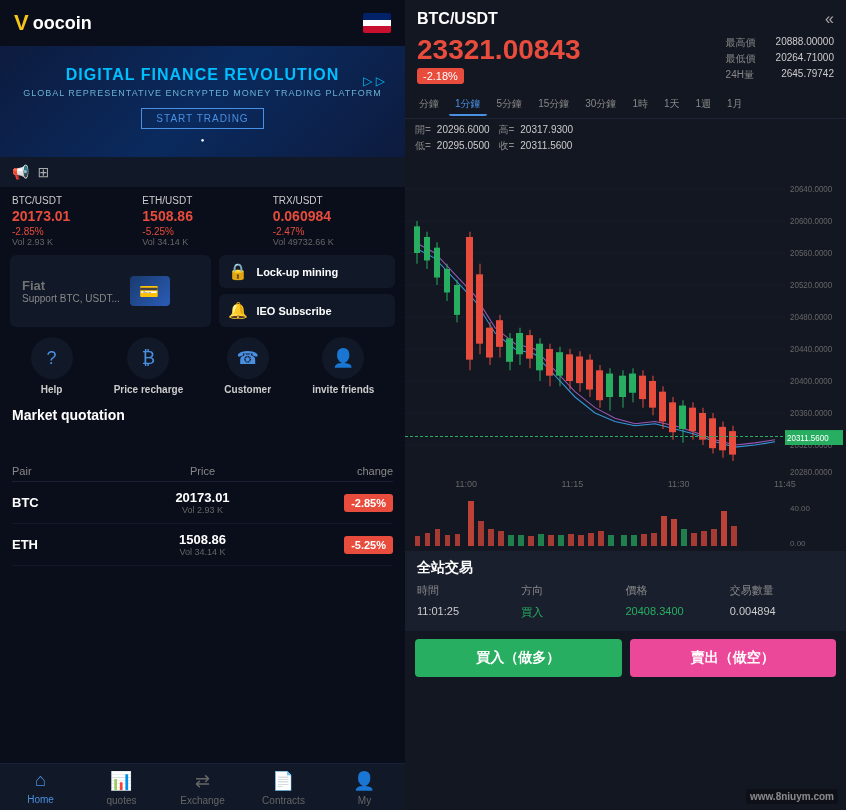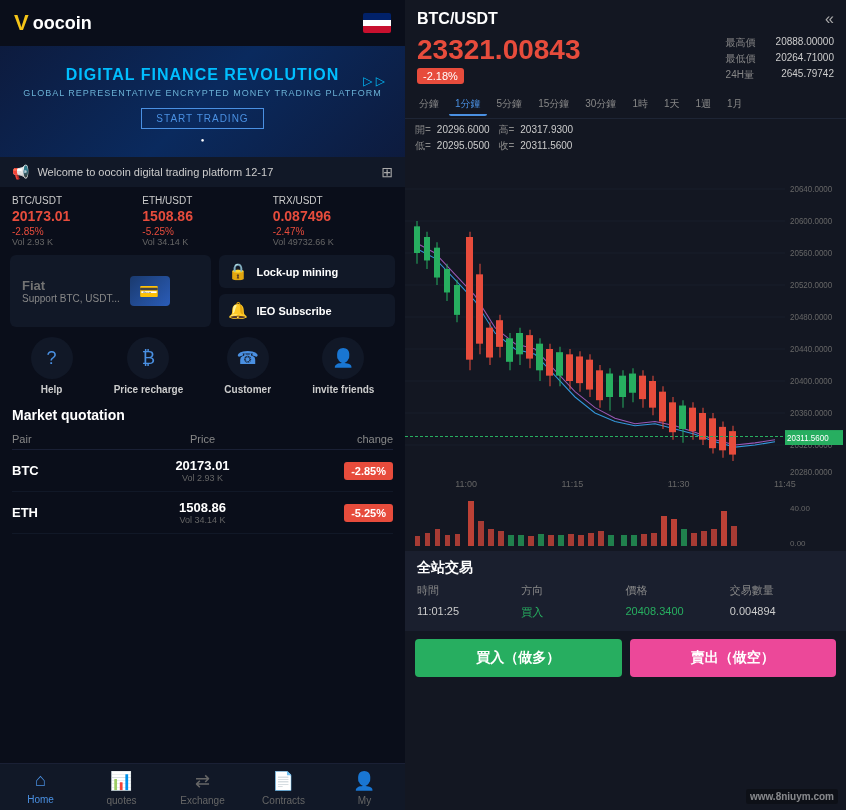--- a/index.html
+++ b/index.html
@@ -240,20 +240,21 @@
 
     
     .market-title {
       color: #fff;
       font-size: 14px;
       font-weight: bold;
       padding: 4px 12px 6px;
     }
     .market-table {
       padding: 0 12px;
+      margin-top: 32px;
     }
     .table-header {
       display: flex;
       padding: 4px 0;
       border-bottom: 1px solid #1a2035;
     }
     .th {
       color: #888;
       font-size: 11px;
     }
@@ -543,40 +544,39 @@
   <div class="banner">
     <div class="banner-arrows">▷ ▷</div>
     <div class="banner-title">DIGITAL FINANCE REVOLUTION</div>
     <div class="banner-subtitle">GLOBAL REPRESENTATIVE ENCRYPTED MONEY TRADING PLATFORM</div>
     <button class="banner-btn">START TRADING</button>
     <div class="banner-dot">●</div>
   </div>
 
   <div class="notice-bar">
     <span class="notice-icon">📢</span>
-    <span class="notice-text">Welcome to oocoin digital trading platform 12-17</span>
     <span class="notice-grid">⊞</span>
   </div>
 
   <div class="tickers">
     <div class="ticker-item">
       <div class="ticker-pair">BTC/USDT</div>
       <div class="ticker-price">20173.01</div>
       <div class="ticker-change">-2.85%</div>
       <div class="ticker-vol">Vol 2.93 K</div>
     </div>
     <div class="ticker-item">
       <div class="ticker-pair">ETH/USDT</div>
       <div class="ticker-price">1508.86</div>
       <div class="ticker-change">-5.25%</div>
       <div class="ticker-vol">Vol 34.14 K</div>
     </div>
     <div class="ticker-item">
       <div class="ticker-pair">TRX/USDT</div>
-      <div class="ticker-price">0.087496</div>
+      <div class="ticker-price">0.060984</div>
       <div class="ticker-change">-2.47%</div>
       <div class="ticker-vol">Vol 49732.66 K</div>
     </div>
   </div>
 
   <div class="services-row">
     <div class="fiat-card">
       <div class="fiat-info">
         <div class="fiat-title">Fiat</div>
         <div class="fiat-sub">Support BTC, USDT...</div>

